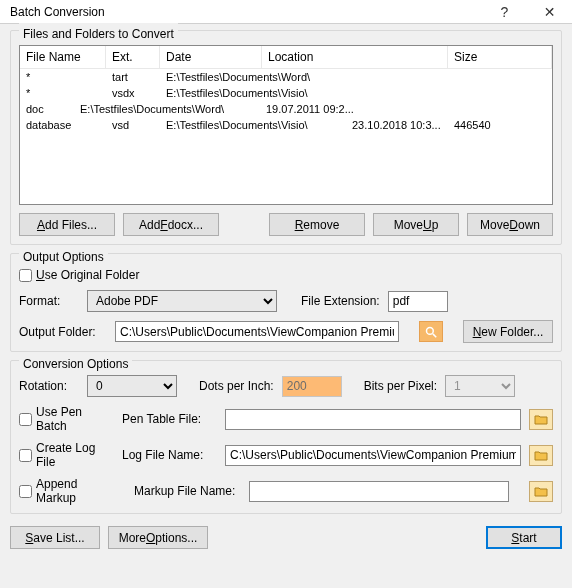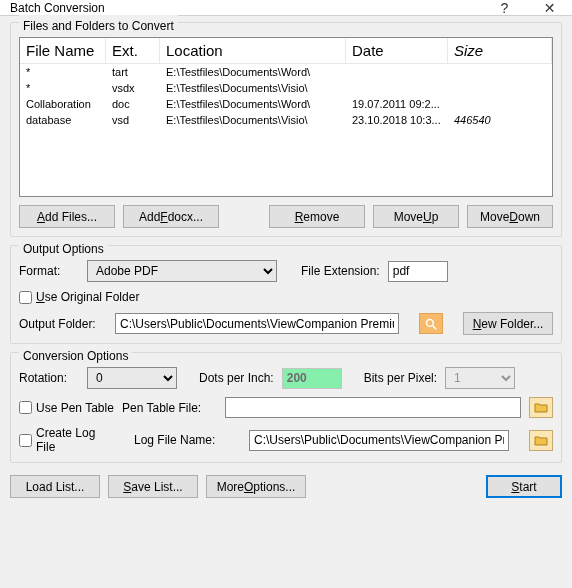--- a/index.html
+++ b/index.html
@@ -7,21 +7,21 @@
     margin: 0;
     font-family: "Segoe UI", Tahoma, sans-serif;
     font-size: 12px;
     background: #f0f0f0;
     color: #000;
     width: 572px;
     height: 588px;
     overflow: hidden;
   }
   .titlebar {
-    height: 16px;
+    height: 24px;
     background: #fff;
     display: flex;
     align-items: center;
     padding: 0 0 0 10px;
     border-bottom: 1px solid #d0d0d0;
   }
   .titlebar .title { flex: 1; }
   .titlebar .tbtn {
     width: 45px;
     height: 30px;
@@ -50,41 +50,41 @@
   }
   .listview {
     background: #fff;
     border: 1px solid #888;
     height: 160px;
     overflow: hidden;
     margin-bottom: 8px;
   }
   .lv-header {
     display: flex;
-    font-size: 15px;
+    font-size: 12px;
     background: #fff;
     border-bottom: 1px solid #e8e8e8;
   }
   .lv-header .col {
     padding: 4px 6px;
     border-right: 1px solid #e8e8e8;
     white-space: nowrap;
     overflow: hidden;
   }
   .lv-row { display: flex; font-size: 11px; }
   .lv-row .col {
     padding: 2px 6px;
     white-space: nowrap;
     overflow: hidden;
   }
   .col-name { width: 86px; }
   .col-ext  { width: 54px; }
   .col-loc  { width: 186px; }
   .col-date { width: 102px; }
-  .col-size { flex: 1; font-style: italic; }
+  .col-size { flex: 1; }
   .btnrow { display: flex; gap: 8px; }
   .btn {
     background: #e1e1e1;
     border: 1px solid #adadad;
     height: 23px;
     font: inherit;
     padding: 0 8px;
     min-width: 80px;
     cursor: default;
     display: inline-flex;
@@ -98,21 +98,21 @@
   .w60 { width: 60px; }
   .w95 { width: 95px; }
   select.combo, input.txt {
     font: inherit;
     height: 21px;
     border: 1px solid #888;
     background: #fff;
     padding: 0 4px;
   }
   select.combo { height: 22px; background: #e9e9e9; }
-  .txt[readonly] { background: #86efac; color: #6d6d6d; border-color:#c5c5c5;font-weight:bold;}
+  .txt[readonly] { background: #fdba74; color: #6d6d6d; border-color:#c5c5c5;}
   .combo[disabled] { color:#6d6d6d; }
   input[type=checkbox] {
     width: 13px; height: 13px; margin: 0 4px 0 0;
   }
   .chk { display: inline-flex; align-items: center; }
   .iconbtn {
     width: 24px; height: 21px;
     border: 1px solid #c7a96f;
     background: #fbe7b4;
     display: inline-flex;
@@ -151,41 +151,40 @@
 
 <div class="dialog-body">
 
   <div class="group">
     <div class="legend">Files and Folders to Convert</div>
 
     <div class="listview">
       <div class="lv-header">
         <div class="col col-name">File Name</div>
         <div class="col col-ext">Ext.</div>
+        <div class="col col-date">Date</div>
         <div class="col col-loc">Location</div>
-        <div class="col col-date">Date</div>
         <div class="col col-size">Size</div>
       </div>
       <div>
         <div class="lv-row">
           <div class="col col-name">*</div>
           <div class="col col-ext">tart</div>
           <div class="col col-loc">E:\Testfiles\Documents\Word\</div>
           <div class="col col-date"></div>
           <div class="col col-size"></div>
         </div>
         <div class="lv-row">
           <div class="col col-name">*</div>
           <div class="col col-ext">vsdx</div>
           <div class="col col-loc">E:\Testfiles\Documents\Visio\</div>
           <div class="col col-date"></div>
           <div class="col col-size"></div>
         </div>
         <div class="lv-row">
-          <div class="col col-name">Collaboration</div>
           <div class="col col-ext">doc</div>
           <div class="col col-loc">E:\Testfiles\Documents\Word\</div>
           <div class="col col-date">19.07.2011  09:2...</div>
         </div>
         <div class="lv-row">
           <div class="col col-name">database</div>
           <div class="col col-ext">vsd</div>
           <div class="col col-loc">E:\Testfiles\Documents\Visio\</div>
           <div class="col col-date">23.10.2018  10:3...</div>
           <div class="col col-size">446540</div>
@@ -219,34 +218,34 @@
           <u>D</u>
           <span>own</span>
         </button>
     </div>
   </div>
 
   <div class="group">
     <div class="legend">Output Options</div>
 
     <div class="row">
+      <label class="chk">
+        <input type="checkbox" style="">
+        <span><u>U</u><span>se Original Folder</span></span>
+      </label>
+    </div>
+
+    <div class="row">
       <span class="lbl w60">Format:</span>
       <select class="combo" style="width:190px">
         <option>Adobe PDF</option>
       </select>
       <span style="width:8px"></span>
       <span class="lbl">File Extension:</span>
       <input class="txt" style="width: 60px;" value="pdf">
-    </div>
-
-    <div class="row">
-      <label class="chk">
-        <input type="checkbox" style="">
-        <span><u>U</u><span>se Original Folder</span></span>
-      </label>
     </div>
 
     <div class="row">
       <span class="lbl" style="width:76px">Output Folder:</span>
       <input class="txt flex1" value="C:\Users\Public\Documents\ViewCompanion Premium\Export" style="">
       <div class="searchbtn">
         <svg width="12" height="12" viewBox="0 0 16 16">
             <circle cx="6.5" cy="6.5" r="4.5" fill="none" stroke="#fff" stroke-width="2"></circle>
             <line x1="10.5" y1="10.5" x2="15" y2="15" stroke="#fff" stroke-width="2"></line>
           </svg>
@@ -272,21 +271,21 @@
       <span style="width:6px"></span>
       <span class="lbl">Bits per Pixel:</span>
       <select class="combo" style="width:70px" disabled="">
         <option>1</option>
       </select>
     </div>
 
     <div class="row">
       <label class="chk w95">
         <input type="checkbox" style="">
-        <span>Use Pen Table</span>
+        <span>Use Pen Batch</span>
       </label>
       <span class="lbl w95">Pen Table File:</span>
       <input class="txt flex1" value="" style="">
       <div class="iconbtn">
         <svg width="14" height="11" viewBox="0 0 14 11">
             <path d="M1 2h4l1 1h7v7H1z" fill="#f3c04a" stroke="#b08320"></path>
           </svg>
       </div>
     </div>
 
@@ -297,24 +296,36 @@
       </label>
       <span class="lbl w95">Log File Name:</span>
       <input class="txt flex1" value="C:\Users\Public\Documents\ViewCompanion Premium\Rep" style="">
       <div class="iconbtn">
         <svg width="14" height="11" viewBox="0 0 14 11">
             <path d="M1 2h4l1 1h7v7H1z" fill="#f3c04a" stroke="#b08320"></path>
           </svg>
       </div>
     </div>
 
+    <div class="row">
+      <label class="chk w95">
+        <input type="checkbox" style="">
+        <span>Append Markup</span>
+      </label>
+      <span class="lbl w95">Markup File Name:</span>
+      <input class="txt flex1" value="" style="">
+      <div class="iconbtn">
+        <svg width="14" height="11" viewBox="0 0 14 11">
+            <path d="M1 2h4l1 1h7v7H1z" fill="#f3c04a" stroke="#b08320"></path>
+          </svg>
+      </div>
+    </div>
   </div>
 
   <div class="bottom-row">
-    <button class="btn" style="min-width:90px">Load List...</button>
     <button class="btn" style="min-width:90px">
         <u>S</u>
         <span>ave List...</span>
       </button>
     <button class="btn" style="min-width:100px">
         <span>More </span>
         <u>O</u>
         <span>ptions...</span>
       </button>
     <div class="sp"></div>

